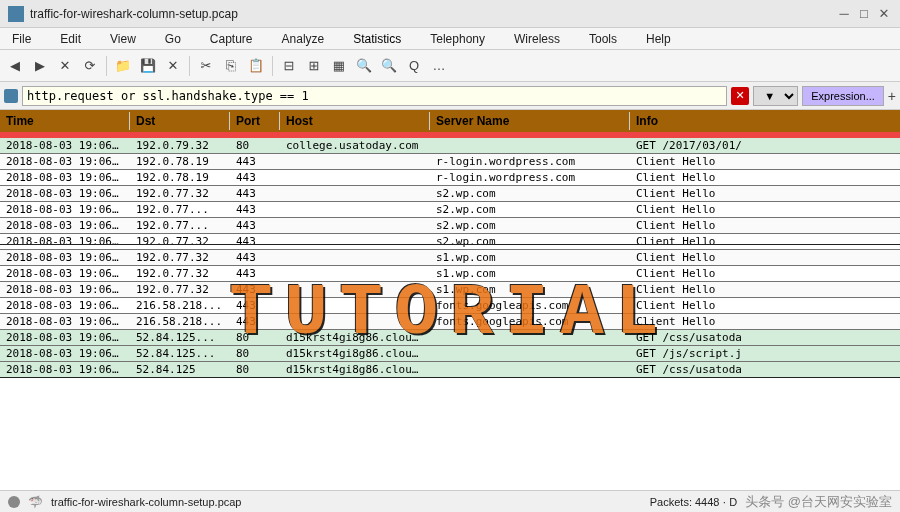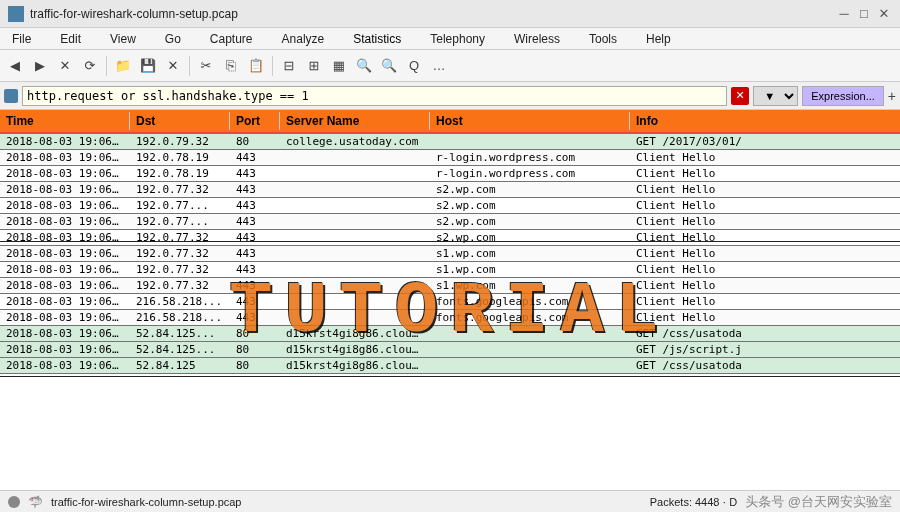--- a/index.html
+++ b/index.html
@@ -168,22 +168,22 @@
     .packet-list {
       flex: 1;
       overflow: hidden;
       background: white;
       display: flex;
       flex-direction: column;
     }
     .packet-header {
       display: grid;
       grid-template-columns: 130px 100px 50px 150px 200px 1fr;
-      background: #f97316;
-      border-bottom: 2px solid #ef4444;
+      background: #a16207;
+      border-bottom: 6px solid #ef4444;
       padding: 2px 0;
       font-size: 12px;
       font-weight: bold;
     }
     .packet-header div {
       padding: 2px 6px;
       border-right: 1px solid #ccc;
       cursor: pointer;
     }
     .packet-header div:last-child { border-right: none; }
@@ -340,22 +340,22 @@
   </select>
   <button class="filter-expression">Expression...</button>
   <span class="filter-plus">+</span>
 </div>
 
 <div class="packet-list">
   <div class="packet-header">
     <div>Time</div>
     <div>Dst</div>
     <div>Port</div>
+    <div>Host</div>
     <div>Server Name</div>
-    <div>Host</div>
     <div>Info</div>
   </div>
   <div class="packet-rows" id="packet-rows">
 
     <div class="packet-row green">
       <div>2018-08-03 19:06:20</div>
       <div>192.0.79.32</div>
       <div>80</div>
       <div>college.usatoday.com</div>
       <div></div>

